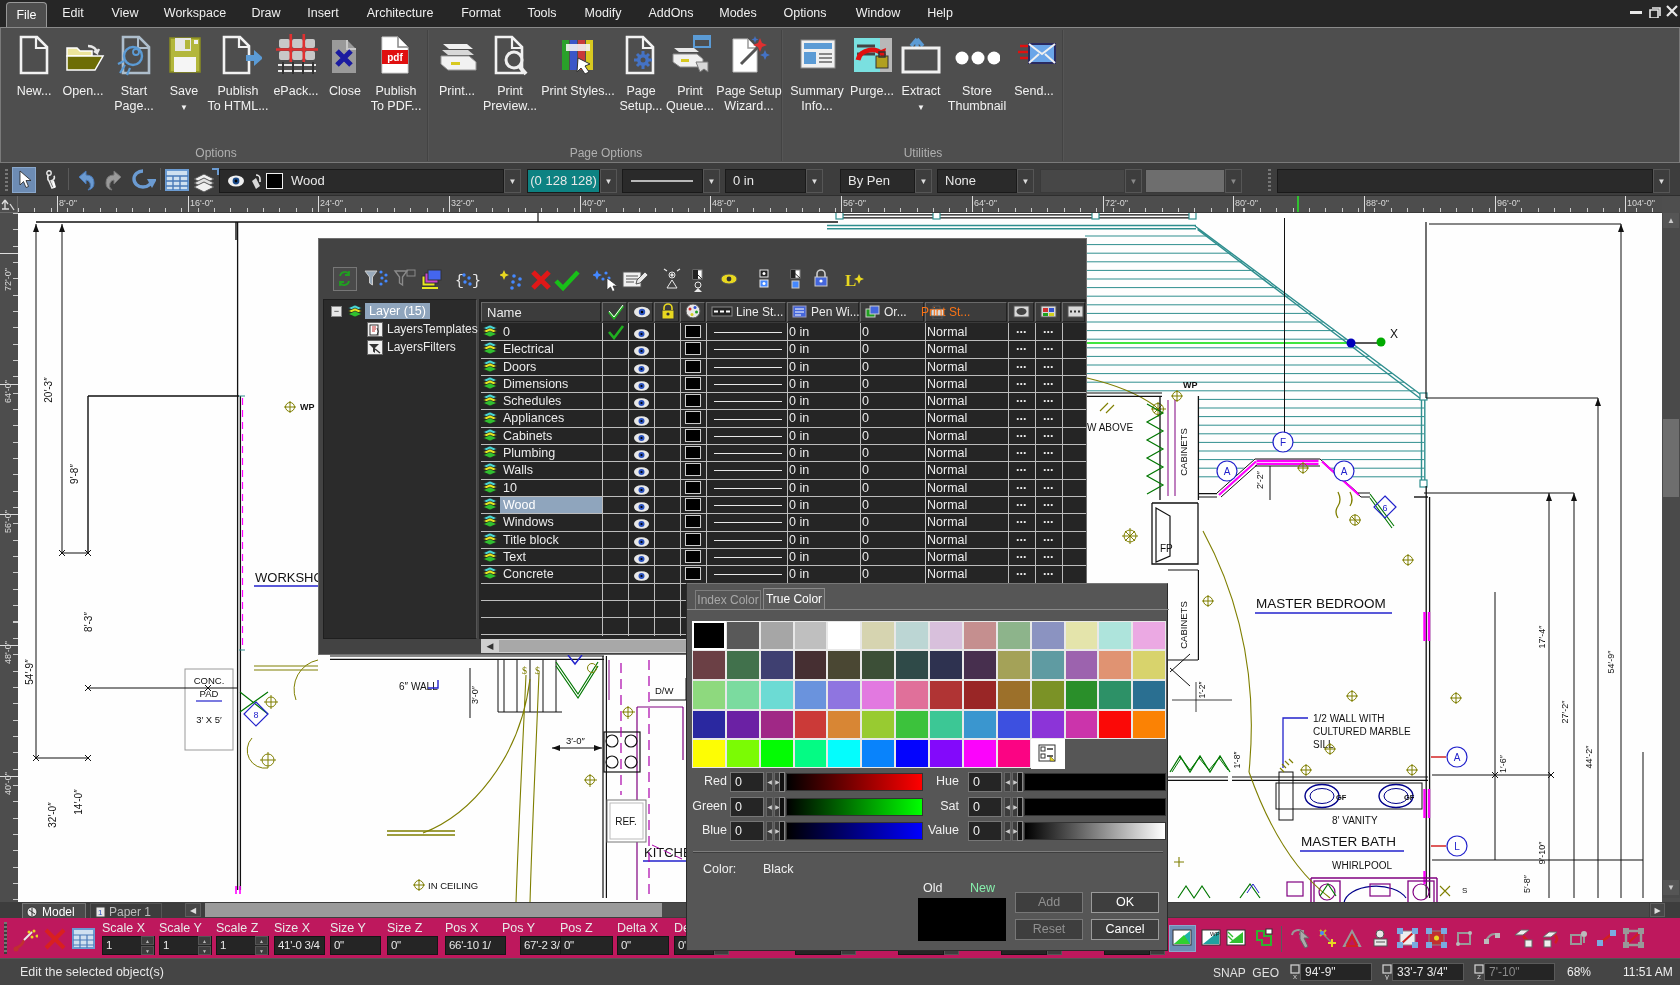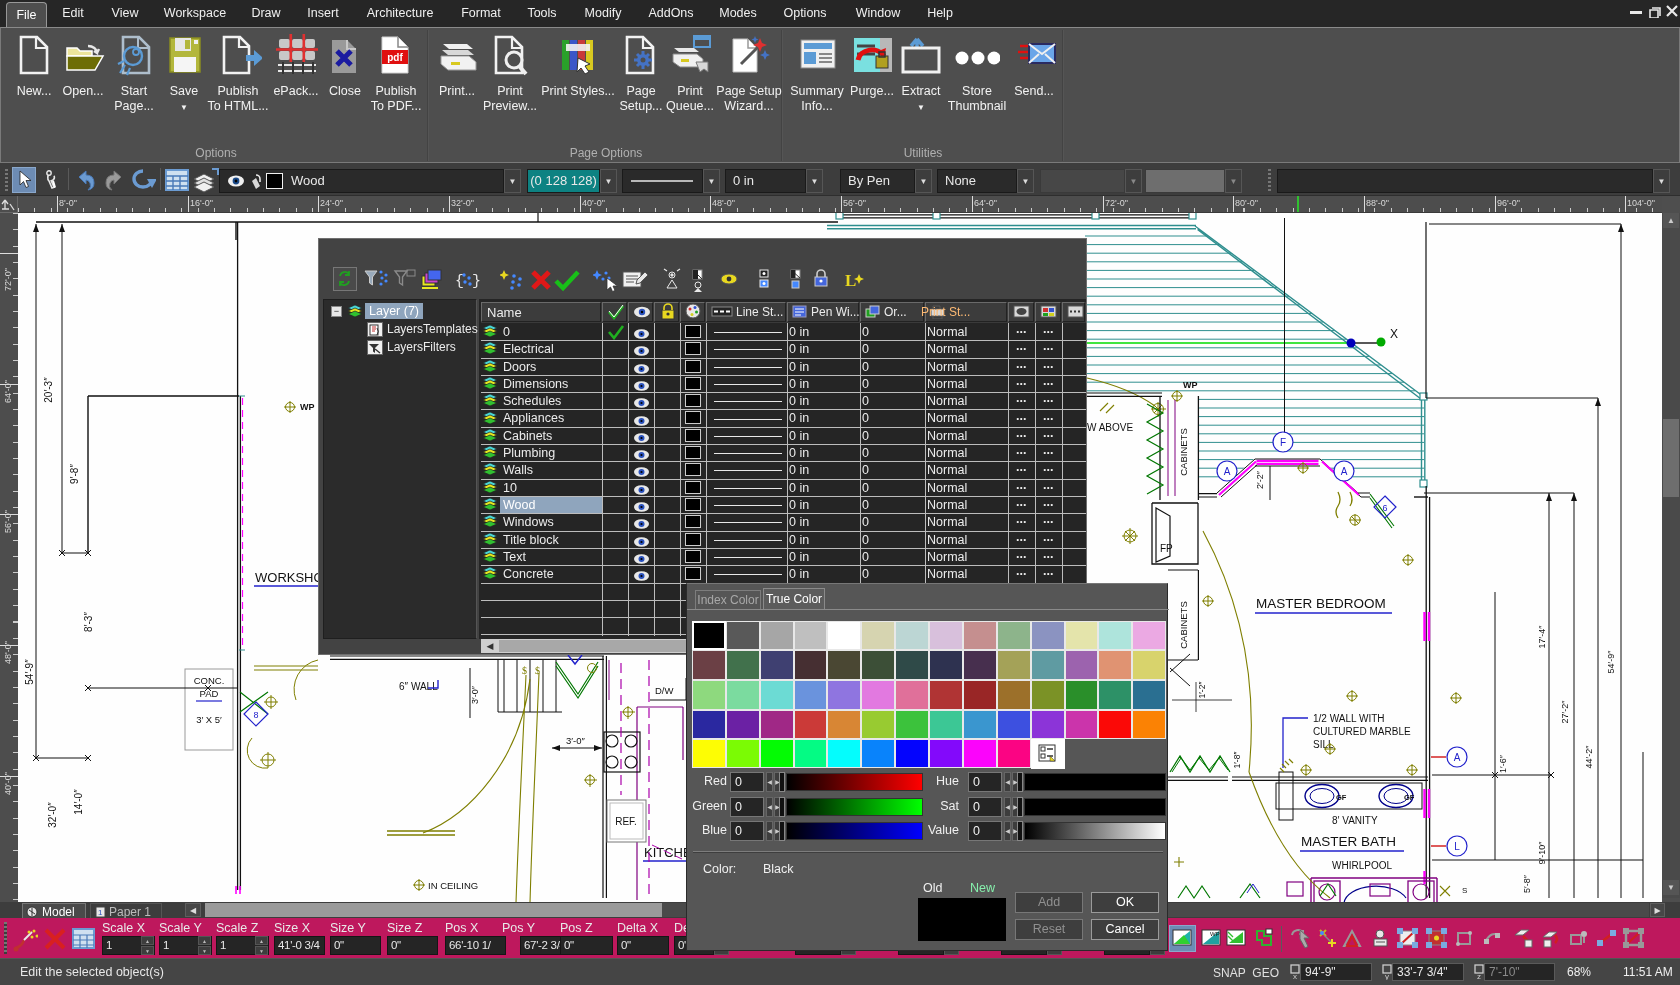--- a/index.html
+++ b/index.html
@@ -937,21 +937,21 @@
         <text x="0" y="18" font-size="17" font-weight="bold" fill="#e8d820" font-family="Liberation Serif">L</text>
         <path d="M14 6 l1.5 3.5 3.5 1.5 -3.5 1.5 -1.5 3.5 -1.5 -3.5 -3.5 -1.5 3.5 -1.5 z" fill="#e8d820"></path>
       </svg>
 <div style="position:absolute;left:4px;top:60px;width:154px;height:340px;background:#2b2b2b;border:1px solid #1f1f1f;border-right-color:#555"></div>
 <div style="position:absolute;left:12px;top:67px;width:11px;height:11px;background:#e8e8e8;border:1px solid #888;font-size:9px;line-height:9px;text-align:center;color:#222">−</div>
 <div style="position:absolute;left:28px;top:65px"><svg width="16" height="14">
           <path d="M1 4 l7 -3 7 3 -7 3 z" fill="#4ad8d8" stroke="#222" stroke-width="0.7"></path>
           <path d="M1 7 l7 -3 7 3 -7 3 z" fill="#e8e820" stroke="#222" stroke-width="0.7"></path>
           <path d="M1 10 l7 -3 7 3 -7 3 z" fill="#30c030" stroke="#222" stroke-width="0.7"></path>
         </svg></div>
-<div style="position:absolute;left:46px;top:64px;height:16px;padding:0 4px;background:#8fa5bd;color:#fff;font-size:12.5px;line-height:16px">Layer (7)</div>
+<div style="position:absolute;left:46px;top:64px;height:16px;padding:0 4px;background:#8fa5bd;color:#fff;font-size:12.5px;line-height:16px">Layer (15)</div>
 <div style="position:absolute;left:48px;top:83px;width:16px;height:15px;background:#f0f0f0;border:1px solid #666"><svg width="14" height="13">
           <rect x="2" y="1" width="8" height="10" fill="#fff" stroke="#333"></rect>
           <path d="M4 3 h4 M4 5 h4 M4 7 h3" stroke="#c03030" stroke-width="1"></path>
           <path d="M9 4 a4 5 0 0 1 0 7" stroke="#333" fill="none"></path>
         </svg></div>
 <div style="position:absolute;left:68px;top:83px;color:#ececec;font-size:12px">LayersTemplates</div>
 <div style="position:absolute;left:48px;top:101px;width:16px;height:15px;background:#f0f0f0;border:1px solid #666"><svg width="14" height="13">
           <path d="M1 2 h10 l-4 4 v5 l-2 -1.5 v-3.5 z" fill="#333"></path>
           <path d="M7 7 l5 4" stroke="#333" stroke-width="1.5"></path>
         </svg></div>
@@ -1004,21 +1004,21 @@
 <div style="position:absolute;left:492px;top:66px;color:#ececec;font-size:12px">Pen Wi...</div>
 <svg style="position:absolute;left:546px;top:66px" width="16" height="14">
         <rect x="1" y="4" width="9" height="8" fill="#20a020" stroke="#ccc"></rect>
         <rect x="5" y="1" width="9" height="8" fill="#4466dd" stroke="#ccc"></rect>
       </svg>
 <div style="position:absolute;left:565px;top:66px;color:#ececec;font-size:12px">Or...</div>
 <svg style="position:absolute;left:611px;top:65px" width="16" height="15">
         <rect x="1" y="5" width="13" height="7" fill="#d8d8d8" stroke="#555"></rect>
         <path d="M3 5 v-3 h7 v3 M3 12 v3 h9 v-3" stroke="#555" fill="none"></path>
       </svg>
-<div style="position:absolute;left:602px;top:66px;color:#fdba74;font-size:12px">Print St...</div>
+<div style="position:absolute;left:602px;top:66px;color:#f97316;font-size:12px">Print St...</div>
 <svg style="position:absolute;left:694px;top:66px" width="17" height="13">
         <rect x="1" y="1" width="15" height="11" fill="#d8d8d8" stroke="#555"></rect>
         <ellipse cx="8.5" cy="6.5" rx="5" ry="3.4" fill="#444"></ellipse>
       </svg>
 <svg style="position:absolute;left:721px;top:66px" width="17" height="13">
         <rect x="1" y="1" width="15" height="11" fill="#d8d8d8" stroke="#555"></rect>
         <rect x="3" y="3" width="5" height="4" fill="#d03030"></rect>
         <rect x="9" y="3" width="5" height="4" fill="#3050d0"></rect>
         <rect x="3" y="8" width="5" height="3" fill="#20a020"></rect>
         <rect x="9" y="8" width="5" height="3" fill="#d0d020"></rect>

